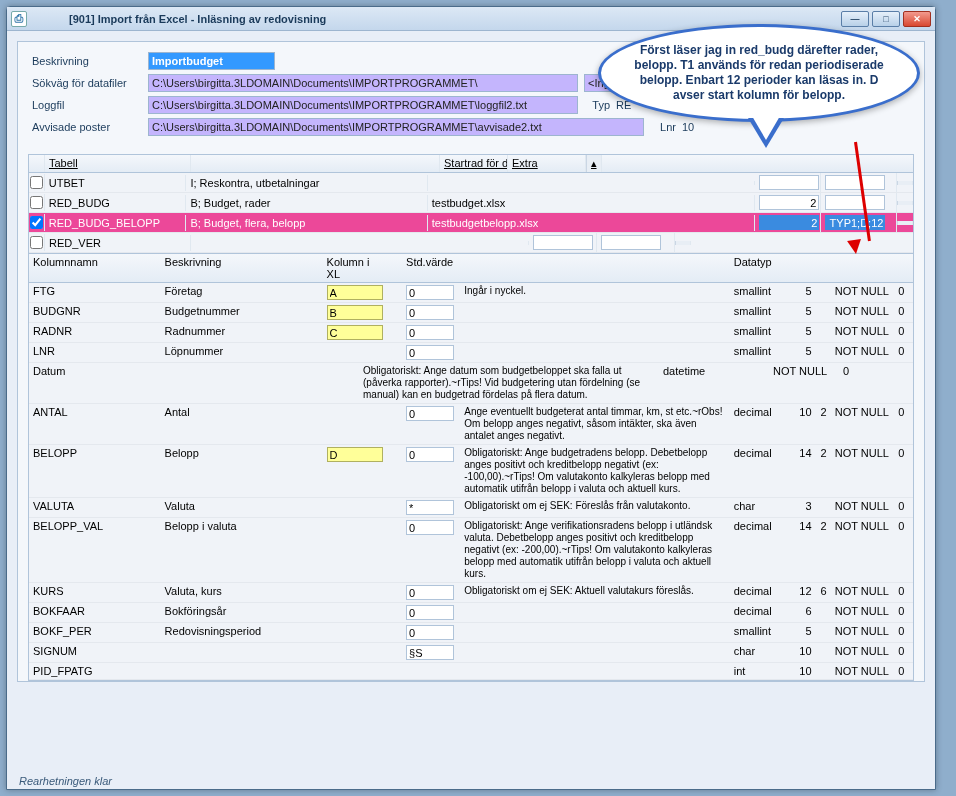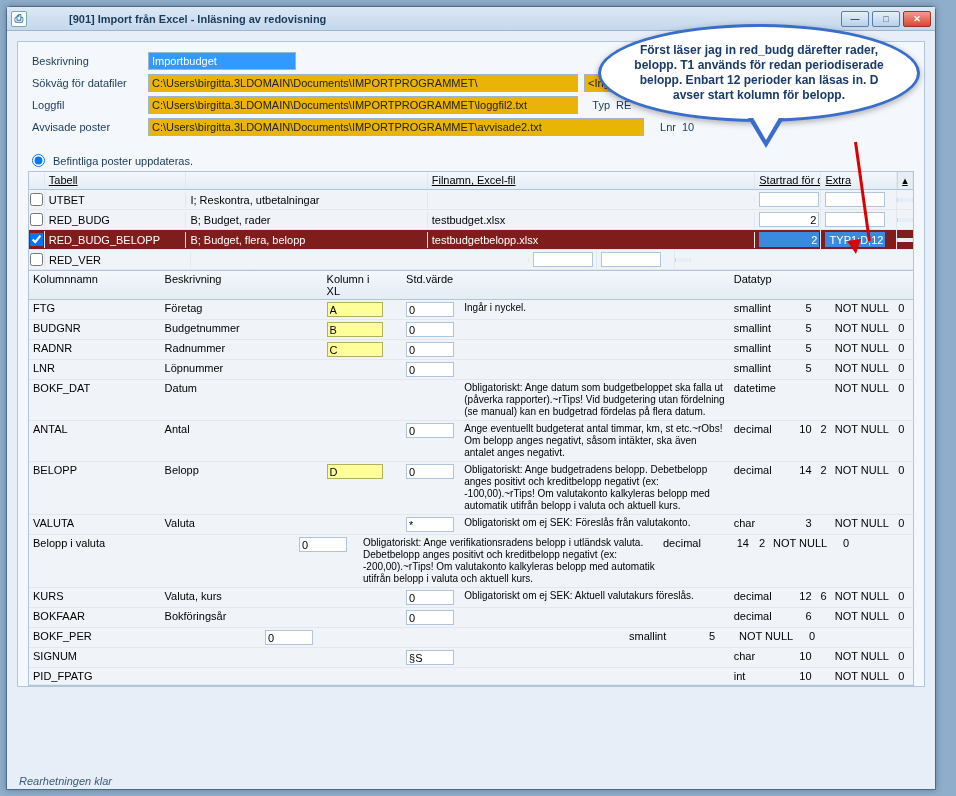--- a/index.html
+++ b/index.html
@@ -8,29 +8,29 @@
 .titlebar { background: linear-gradient(#dce8f5,#c4d7ec); height: 24px; display:flex; align-items:center; padding: 0 4px; border-bottom:1px solid #9db5cf; }
 .titlebar .icon { width:16px; height:16px; background:#fff; border:1px solid #7aa; border-radius:2px; margin-right:6px; display:flex;align-items:center;justify-content:center;color:#3377aa;font-weight:bold; }
 .titlebar .title { flex:1; color:#1a3a5a; font-weight:bold;padding-left:36px; }
 .winbtns { display:flex; gap:3px; }
 .winbtn { width:28px; height:16px; border:1px solid #5a7ea7; border-radius:2px; background:linear-gradient(#e6f0fa,#b8d0e8); display:flex; align-items:center; justify-content:center; color:#2a4a6a; font-weight:bold; font-size:9px; cursor:pointer; }
 .winbtn.close { background:linear-gradient(#f29a8e,#d94830); color:#fff; border-color:#a03020; }
 .panel { margin:10px; border:1px solid #b0c4da; background:#f4f7fb; }
 .form { padding:10px 14px; }
 .row { display:flex; align-items:center; margin-bottom:4px; gap:6px; }
 .lbl { width:110px; color:#1a3a5a; }
-.txt { border:1px solid #9db5cf; background:#eab308; height:18px; padding:1px 3px; color:#222; }
+.txt { border:1px solid #9db5cf; background:#c4b5fd; height:18px; padding:1px 3px; color:#222; }
 .txt.sel { background:#3399ff; color:#fff; }
 .radio-row { display:flex; align-items:center; gap:4px; margin:4px 0 2px 14px; color:#1a3a5a; }
 .radio-row input { margin-right:4px; }
 .grid { margin:4px 10px 0 10px; border:1px solid #b0c4da; }
 .hdr { display:flex; background:linear-gradient(#f4f7fb,#e4ecf5); border-bottom:1px solid #b0c4da; font-weight:normal;text-decoration:underline; }
 .hdr > div, .gr > div { padding:2px 4px; border-right:1px solid #e0e8f0; overflow:hidden; white-space:nowrap; }
 .gr { display:flex; background:#f0f3f8; border-bottom:1px solid #e4e8ee; align-items:center; }
-.gr.sel { background:#7f1d1d; color:#fff; }
+.gr.sel { background:#ec4899; color:#fff; }
 .gr.sel input[type=text] { background:#3a8be0; color:#fff; border:none; }
 .chk { width:16px; display:flex; justify-content:center; }
 .c-tab { width:146px; }
 .c-desc { width:249px; }
 .c-file { width:338px; }
 .c-start { width:68px; text-align:right; }
 .c-extra { width:78px; }
 .gr input[type=text] { width:60px; height:15px; border:1px solid #b0c4da; text-align:right; padding:0 2px; background:#fff; }
 .gr .extra-in { width:72px; text-align:left; }
 .scroll { width:16px; background:#e8eef5; border-left:1px solid #cad6e4; }
@@ -72,52 +72,47 @@
       <div class="winbtn">—</div>
       <div class="winbtn">□</div>
       <div class="winbtn close">✕</div>
     </div>
   </div>
 
   <div class="panel">
     <div class="form">
       <div class="row">
         <div class="lbl">Beskrivning</div>
-        <input class="txt sel" style="width: 148px;" value="Importbudget">
+        <input class="txt sel" style="width: 127px; font-weight: bold;" value="Importbudget">
       </div>
       <div class="row">
         <div class="lbl">Sökväg för datafiler</div>
         <input class="txt" style="width: 430px;" value="C:\Users\birgitta.3LDOMAIN\Documents\IMPORTPROGRAMMET\">
         <input class="txt" style="width: 54px;" value="&lt;Ingen&gt;">
       </div>
       <div class="row">
         <div class="lbl">Loggfil</div>
         <input class="txt" style="width: 430px;" value="C:\Users\birgitta.3LDOMAIN\Documents\IMPORTPROGRAMMET\loggfil2.txt">
         <div style="width:26px;text-align:right;color:#1a3a5a">Typ</div>
         <div style="color:#1a3a5a">RE</div>
       </div>
       <div class="row">
         <div class="lbl">Avvisade poster</div>
         <input class="txt" style="width: 496px;" value="C:\Users\birgitta.3LDOMAIN\Documents\IMPORTPROGRAMMET\avvisade2.txt">
         <div style="width:26px;text-align:right;color:#1a3a5a">Lnr</div>
         <div style="color:#1a3a5a">10</div>
       </div>
     </div>
 
-    <div class="radio-row">
-      <input type="radio" name="upd" checked="" style="">
-      <span>Befintliga poster uppdateras.</span>
-    </div>
 
     <div class="grid">
       <div class="hdr">
         <div class="chk"></div>
         <div class="c-tab">Tabell</div>
         <div class="c-desc"></div>
-        <div class="c-file">Filnamn, Excel-fil</div>
         <div class="c-start" style="text-align:left">Startrad för data</div>
         <div class="c-extra">Extra</div>
         <div class="scroll">▴</div>
       </div>
       <div id="table-rows">
           <div class="gr">
             <div class="chk">
               <input type="checkbox" style="">
             </div>
             <div class="c-tab">UTBET</div>
@@ -218,21 +213,20 @@
             <div class="cc-xl"></div>
             <div class="cc-sv"><input class="sv-in" value="0" style=""></div>
             <div class="cc-nt"></div>
             <div class="cc-dt">smallint</div>
             <div class="cc-n1">5</div>
             <div class="cc-n2"></div>
             <div class="cc-nn">NOT NULL</div>
             <div class="cc-z">0</div>
           </div>
           <div class="cr">
-            <div class="cc-nm">BOKF_DAT</div>
             <div class="cc-bs">Datum</div>
             <div class="cc-xl"></div>
             <div class="cc-sv"></div>
             <div class="cc-nt">Obligatoriskt: Ange datum som budgetbeloppet ska falla ut (påverka rapporter).~rTips! Vid budgetering utan fördelning (se manual) kan en budgetrad fördelas på flera datum.</div>
             <div class="cc-dt">datetime</div>
             <div class="cc-n1"></div>
             <div class="cc-n2"></div>
             <div class="cc-nn">NOT NULL</div>
             <div class="cc-z">0</div>
           </div>
@@ -266,20 +260,21 @@
             <div class="cc-xl"></div>
             <div class="cc-sv"><input class="sv-in" value="*" style=""></div>
             <div class="cc-nt">Obligatoriskt om ej SEK: Föreslås från valutakonto.</div>
             <div class="cc-dt">char</div>
             <div class="cc-n1">3</div>
             <div class="cc-n2"></div>
             <div class="cc-nn">NOT NULL</div>
             <div class="cc-z">0</div>
           </div>
           <div class="cr">
+            <div class="cc-nm">BELOPP_VAL</div>
             <div class="cc-bs">Belopp i valuta</div>
             <div class="cc-xl"></div>
             <div class="cc-sv"><input class="sv-in" value="0" style=""></div>
             <div class="cc-nt">Obligatoriskt: Ange verifikationsradens belopp i utländsk valuta. Debetbelopp anges positivt och kreditbelopp negativt (ex: -200,00).~rTips! Om valutakonto kalkyleras belopp med automatik utifrån belopp i valuta och aktuell kurs.</div>
             <div class="cc-dt">decimal</div>
             <div class="cc-n1">14</div>
             <div class="cc-n2">2</div>
             <div class="cc-nn">NOT NULL</div>
             <div class="cc-z">0</div>
           </div>
@@ -302,20 +297,21 @@
             <div class="cc-sv"><input class="sv-in" value="0" style=""></div>
             <div class="cc-nt"></div>
             <div class="cc-dt">decimal</div>
             <div class="cc-n1">6</div>
             <div class="cc-n2"></div>
             <div class="cc-nn">NOT NULL</div>
             <div class="cc-z">0</div>
           </div>
           <div class="cr">
             <div class="cc-nm">BOKF_PER</div>
+            <div class="cc-bs">Redovisningsperiod</div>
             <div class="cc-xl"></div>
             <div class="cc-sv"><input class="sv-in" value="0" style=""></div>
             <div class="cc-nt"></div>
             <div class="cc-dt">smallint</div>
             <div class="cc-n1">5</div>
             <div class="cc-n2"></div>
             <div class="cc-nn">NOT NULL</div>
             <div class="cc-z">0</div>
           </div>
           <div class="cr">

